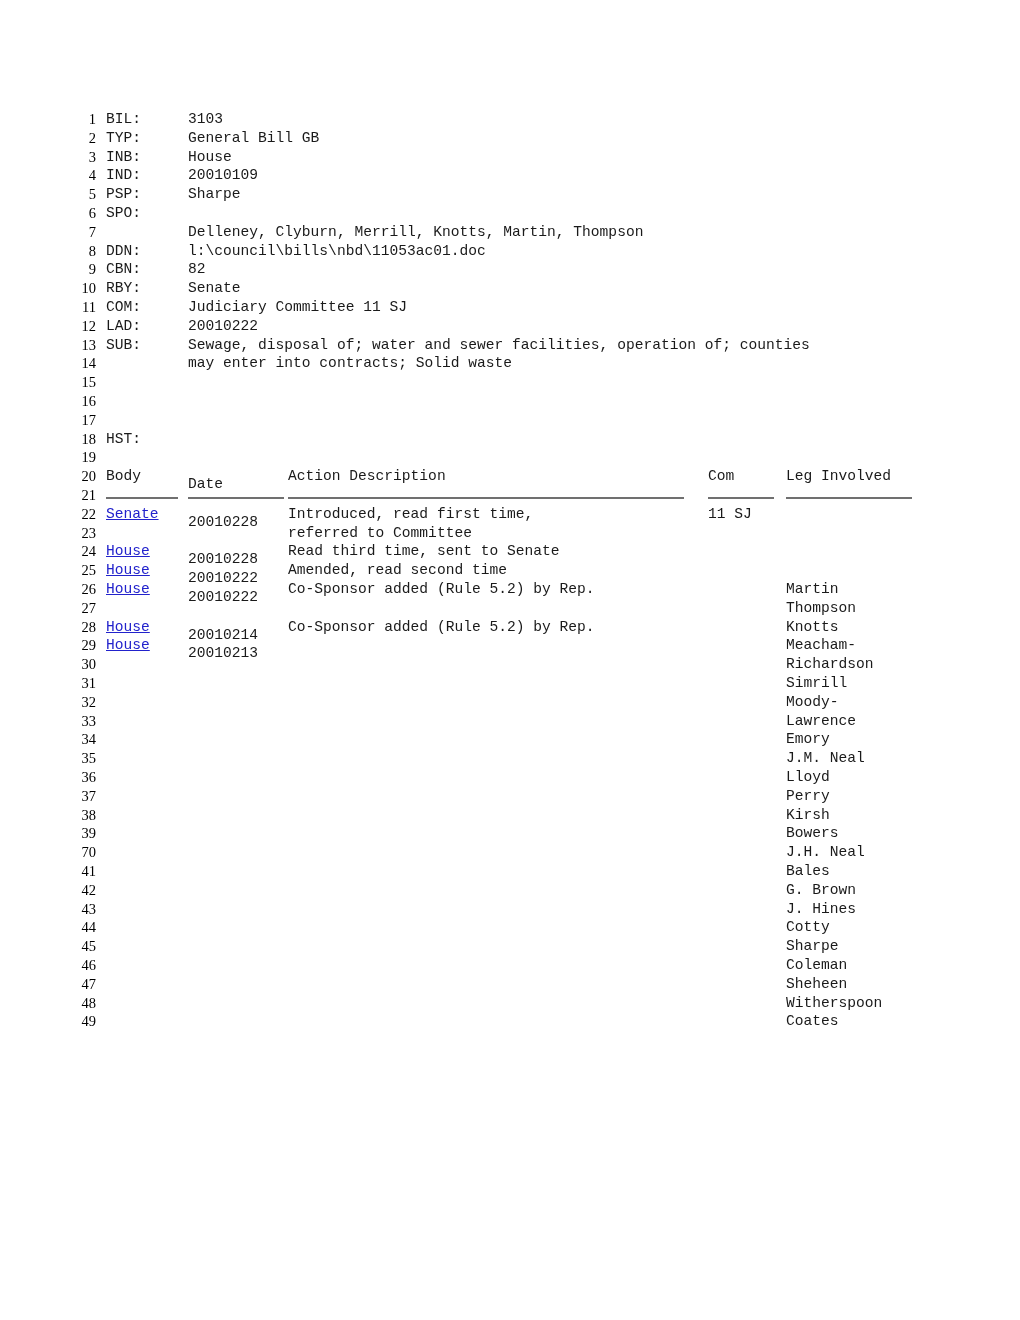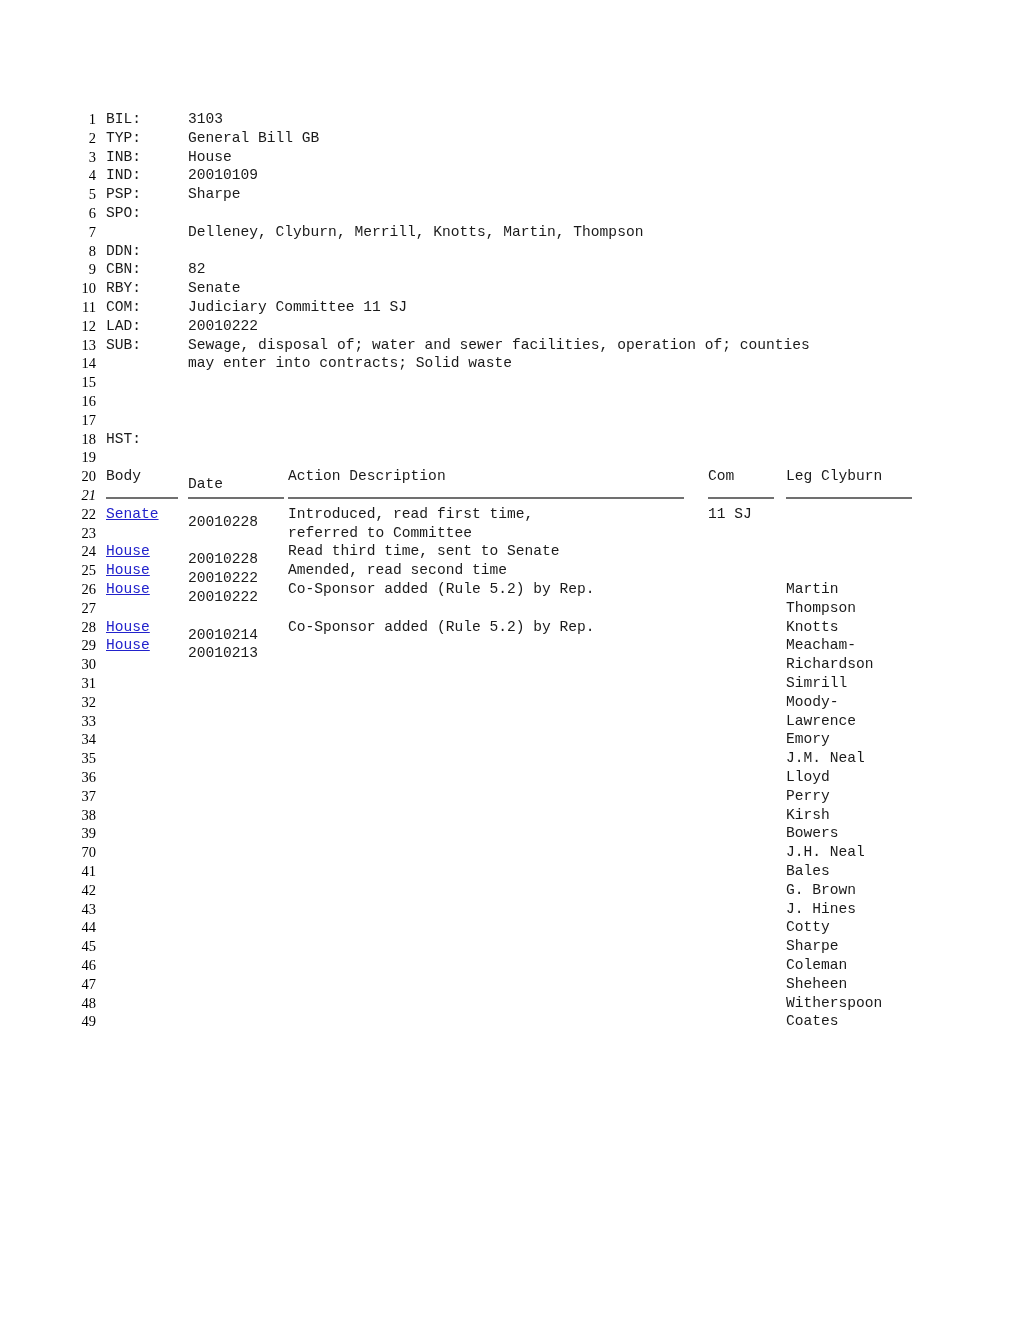--- a/index.html
+++ b/index.html
@@ -106,20 +106,21 @@
         <div class="lineno">6</div>
         <div class="mono col-label">SPO:</div>
       </div>
       <div class="line" style="top: 222.8px;">
         <div class="lineno">7</div>
         <div class="mono col-value">Delleney, Clyburn, Merrill, Knotts, Martin, Thompson</div>
       </div>
       <div class="line" style="top: 241.6px;">
         <div class="lineno">8</div>
         <div class="mono col-label">DDN:</div>
+        <div class="mono col-value">l:\council\bills\nbd\11053ac01.doc</div>
       </div>
       <div class="line" style="top: 260.4px;">
         <div class="lineno">9</div>
         <div class="mono col-label">CBN:</div>
         <div class="mono col-value">82</div>
       </div>
       <div class="line" style="top: 279.2px;">
         <div class="lineno">10</div>
         <div class="mono col-label">RBY:</div>
         <div class="mono col-value">Senate</div>
@@ -158,23 +159,23 @@
       </div>
       <div class="line" style="top: 448.4px;">
         <div class="lineno">19</div>
       </div>
       <div class="line" style="top: 467.2px;">
         <div class="lineno">20</div>
         <div class="mono col-body">Body</div>
         <div class="mono col-date">Date</div>
         <div class="mono col-action">Action Description</div>
         <div class="mono col-com">Com</div>
-        <div class="mono col-leg">Leg Clyburn</div>
-      </div>
-      <div class="line" style="top: 486px; font-style: italic;">
+        <div class="mono col-leg">Leg Involved</div>
+      </div>
+      <div class="line" style="top: 486px;">
         <div class="lineno">21</div>
         <div class="rule" style="left: 106px; width: 72px;"></div>
         <div class="rule" style="left: 188px; width: 96px;"></div>
         <div class="rule" style="left: 288px; width: 396px;"></div>
         <div class="rule" style="left: 708px; width: 66px;"></div>
         <div class="rule" style="left: 786px; width: 126px;"></div>
       </div>
       <div class="line" style="top: 504.8px;">
         <div class="lineno">22</div>
         <div class="mono col-body blink">Senate</div>

